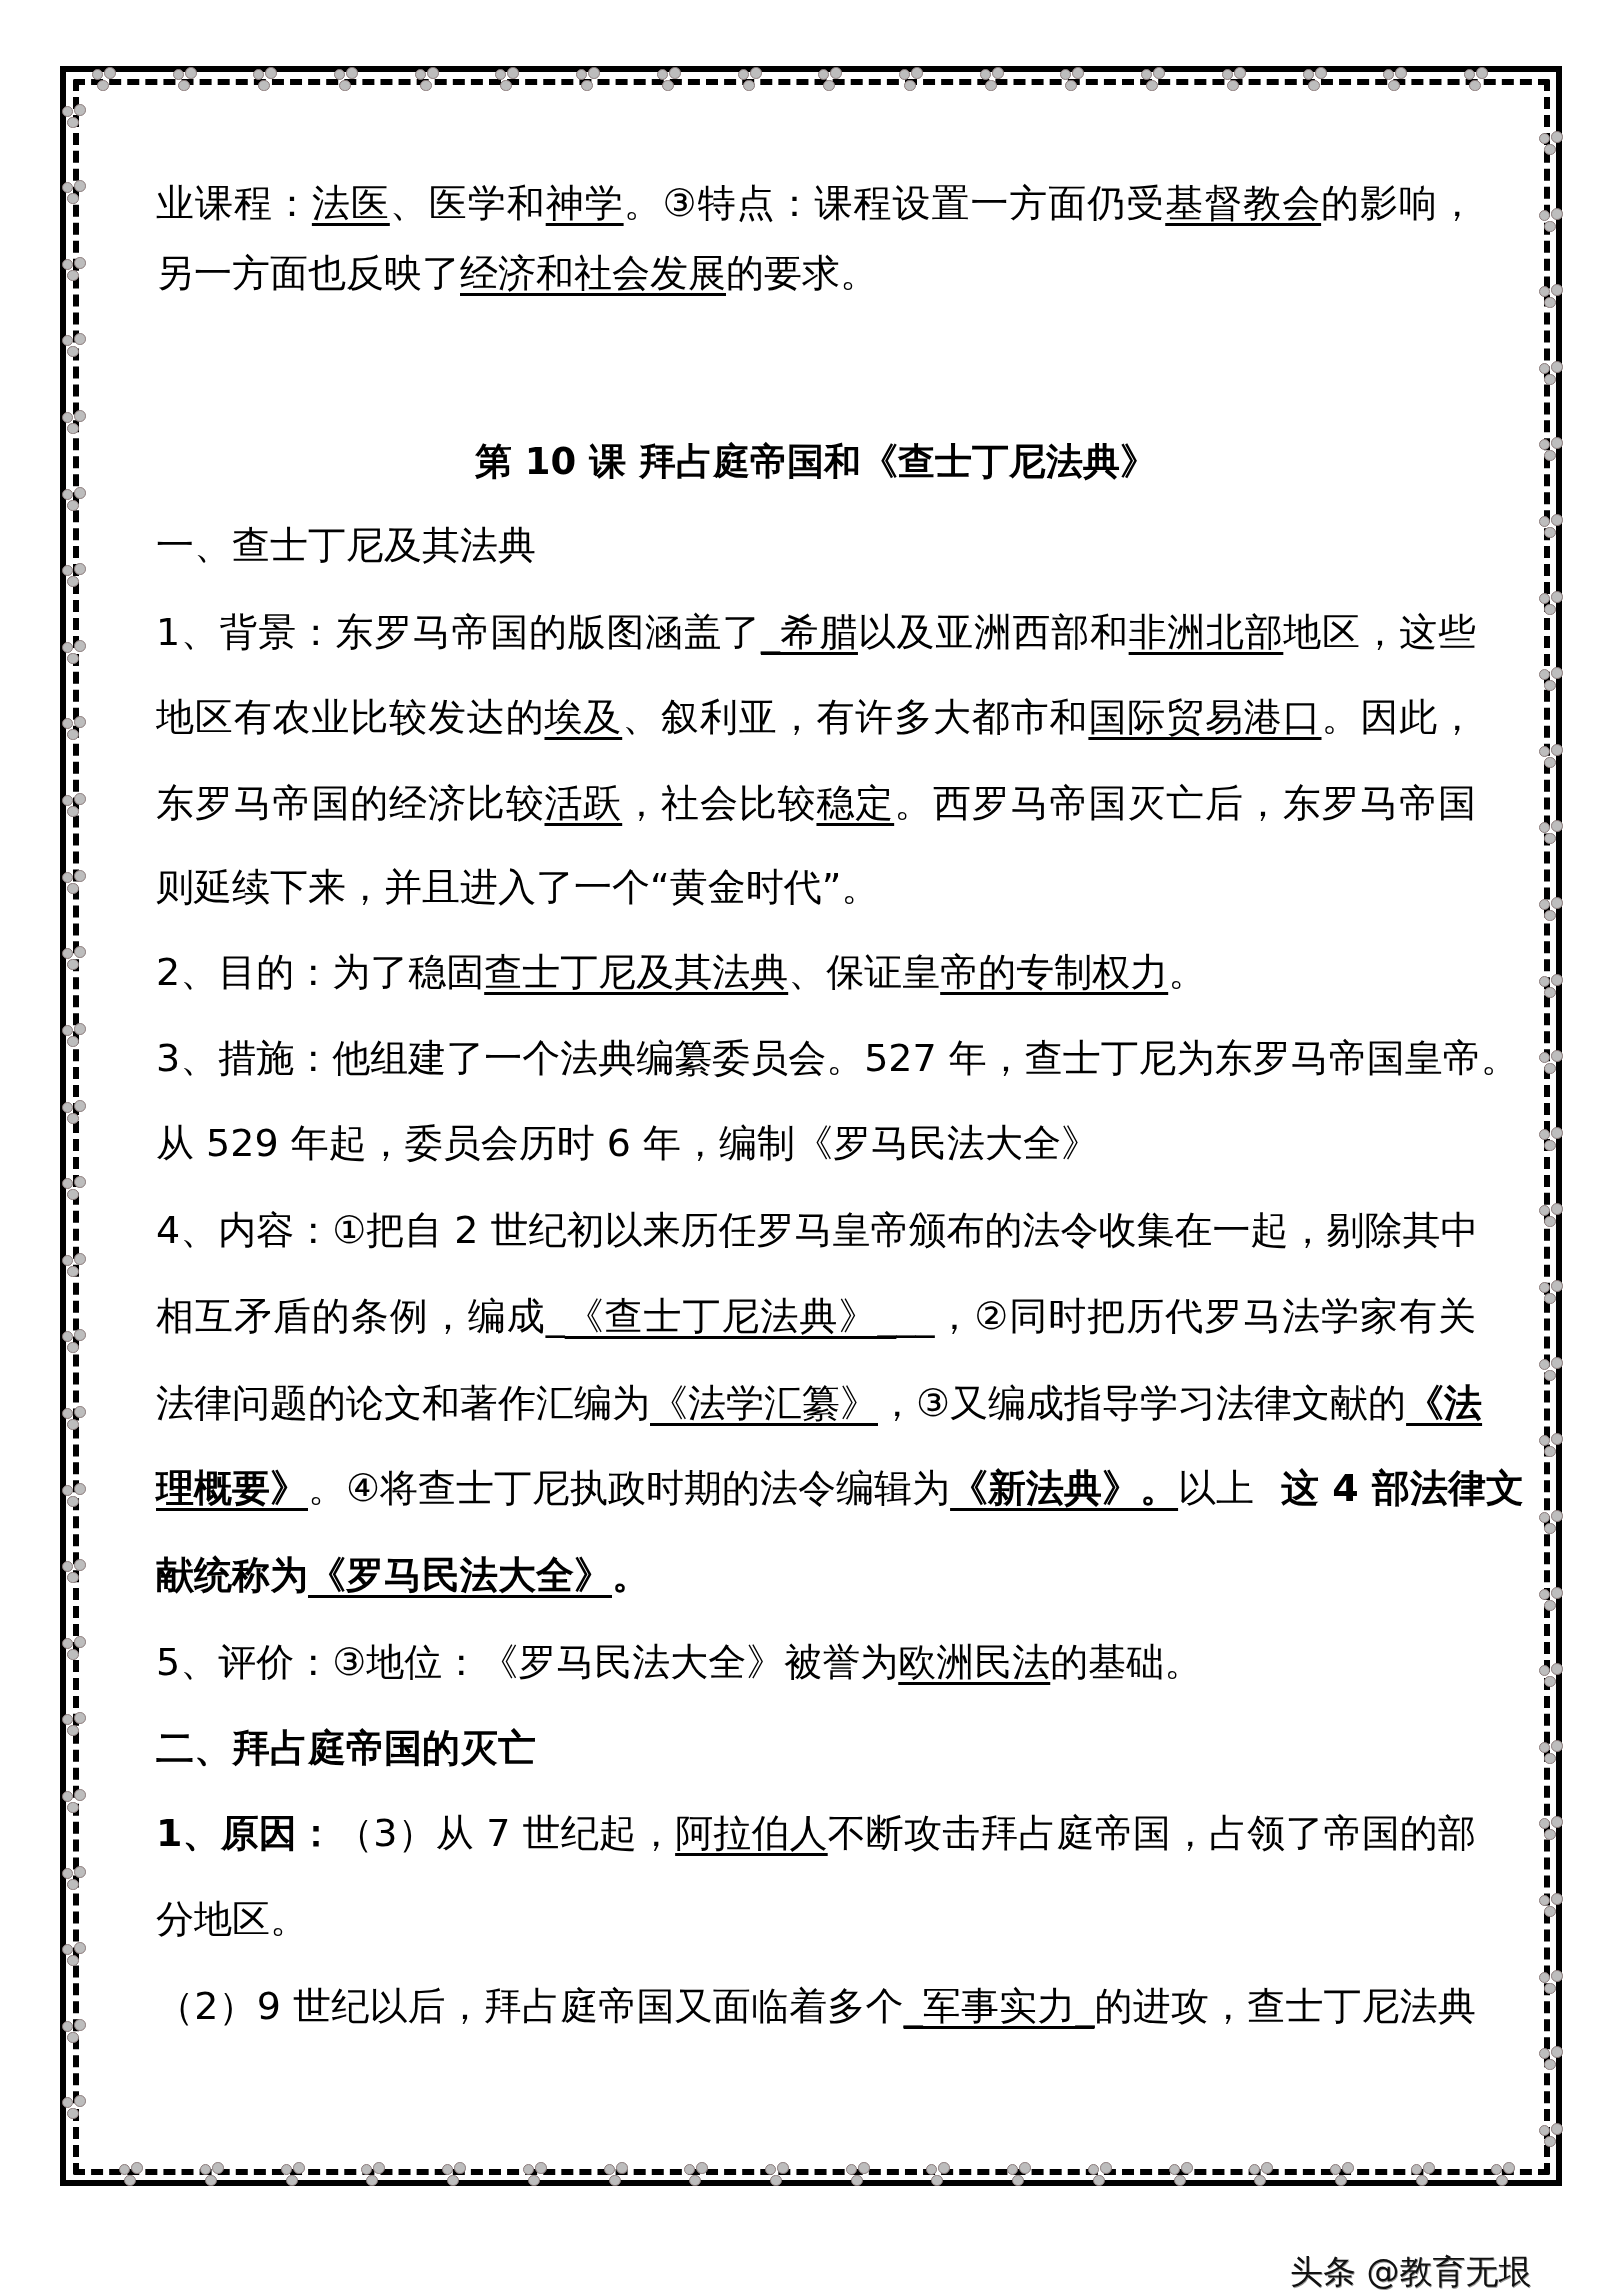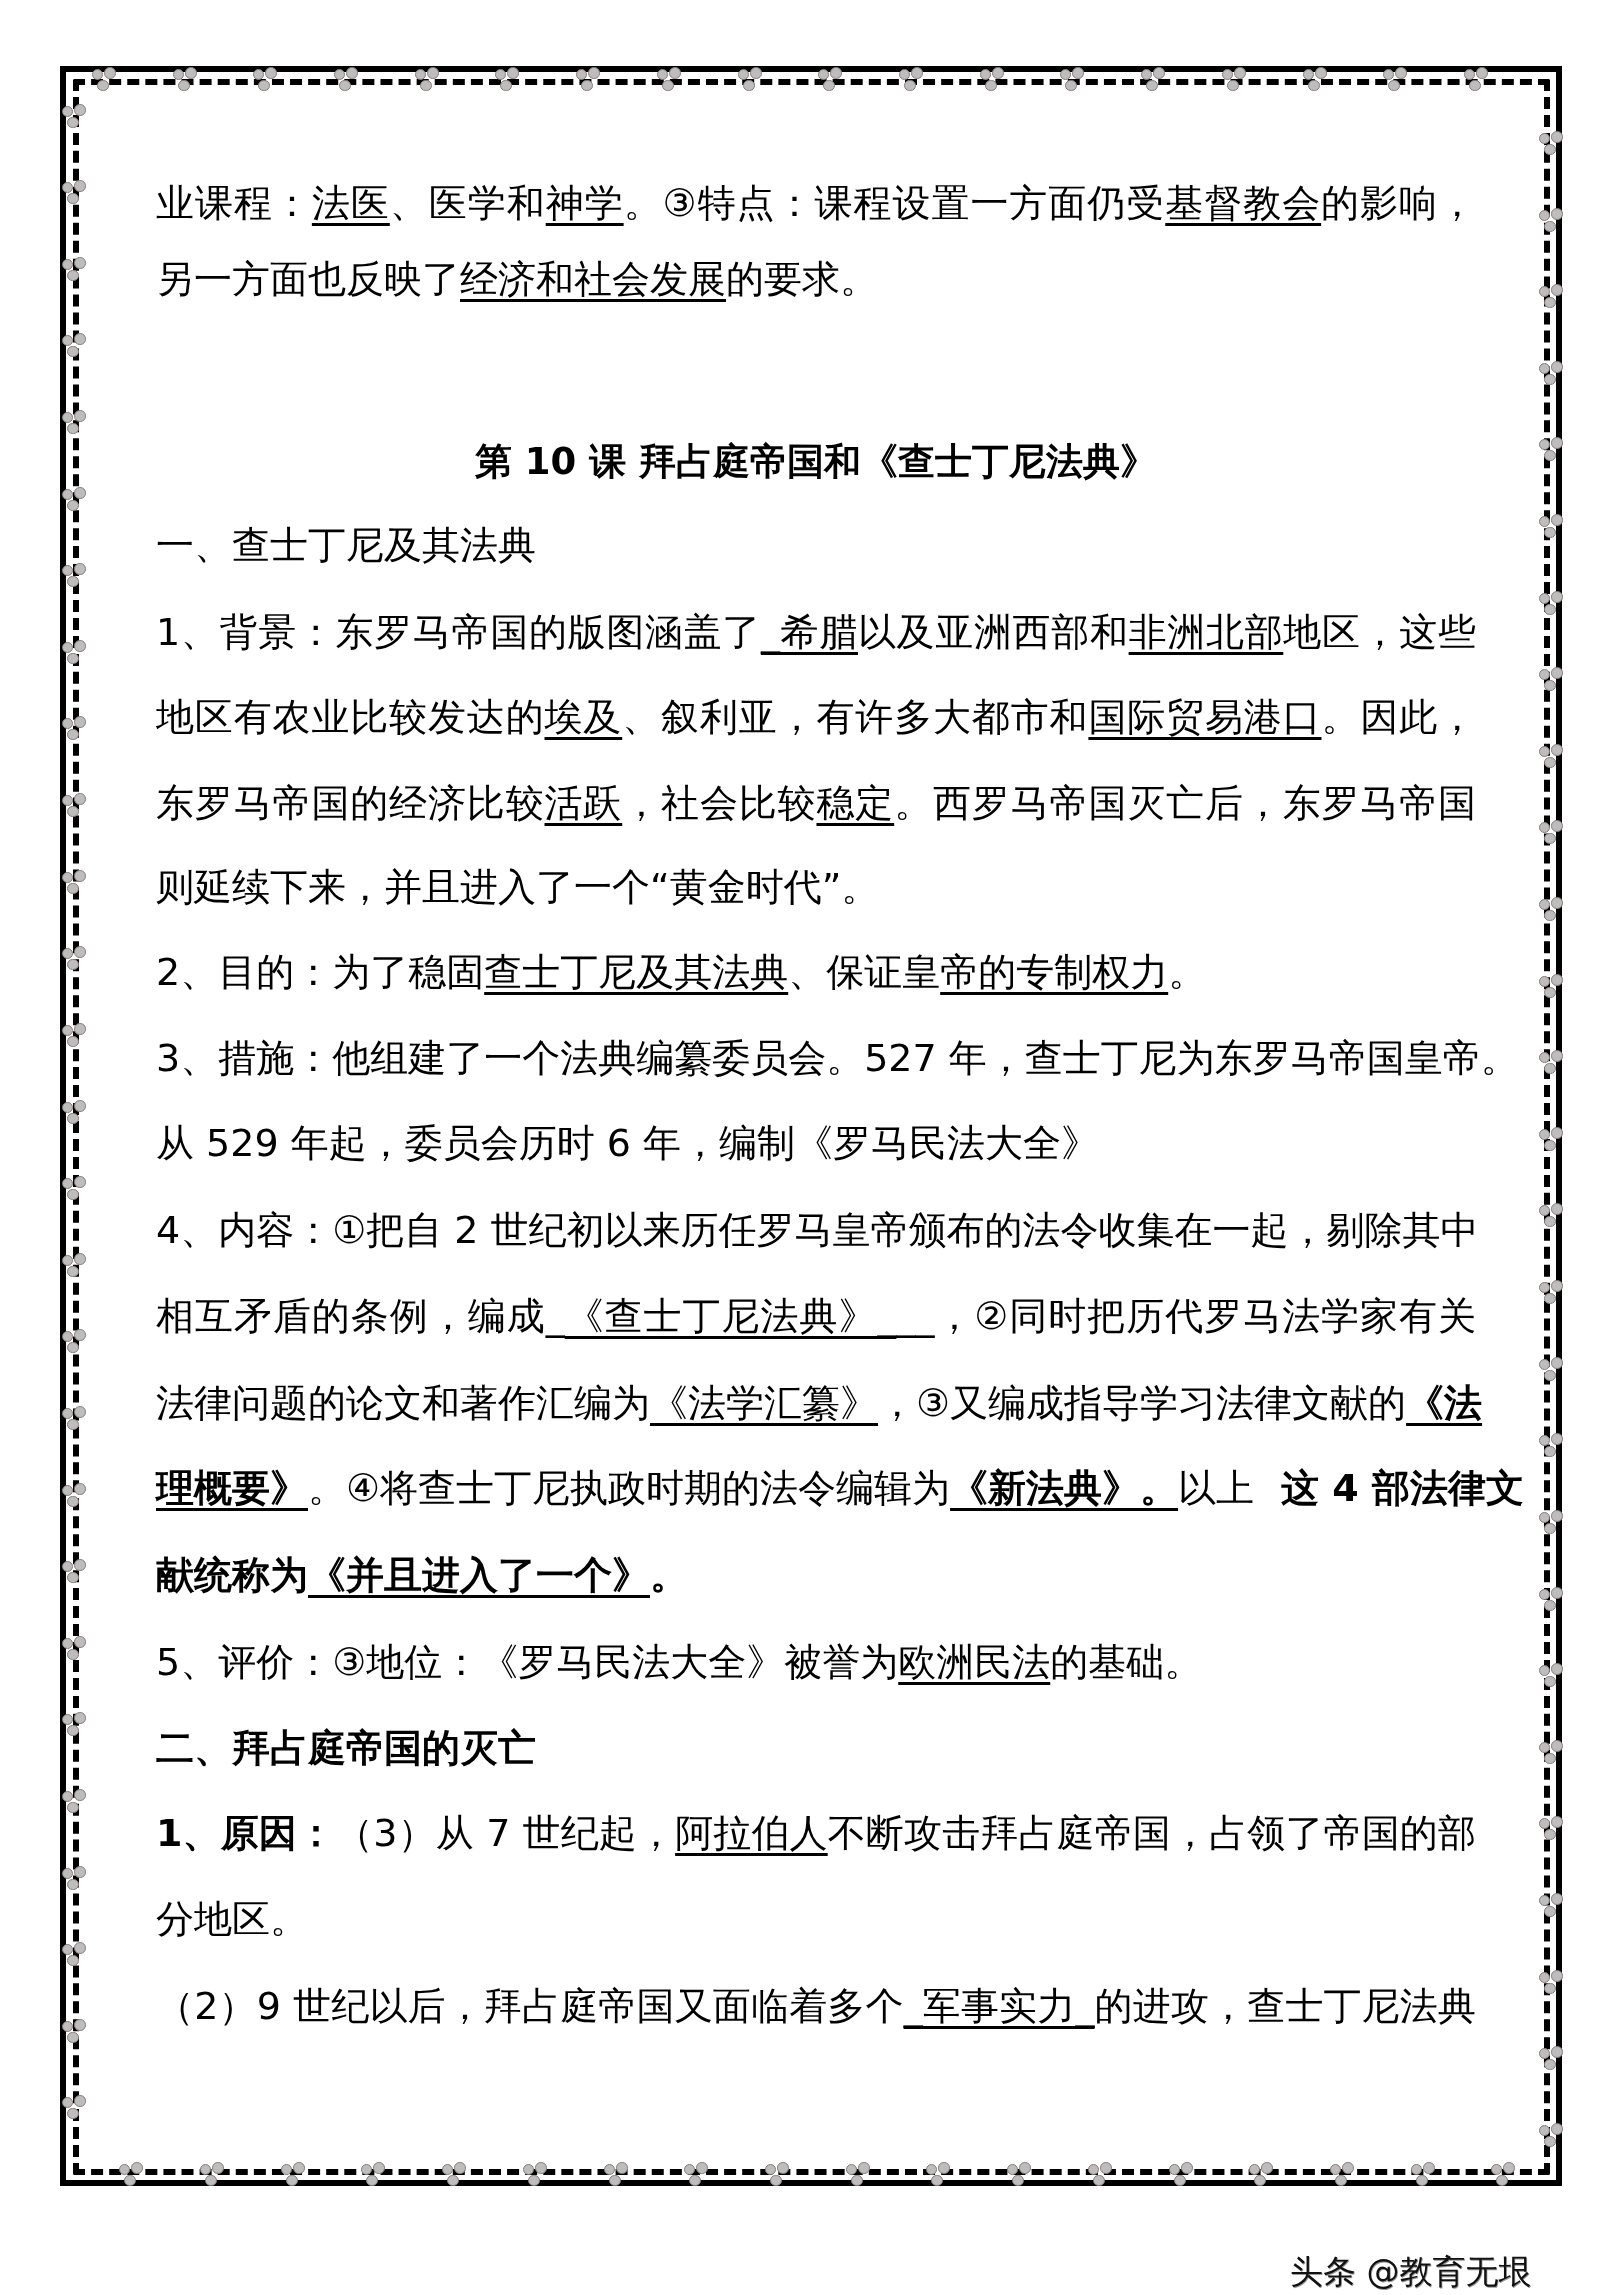--- a/index.html
+++ b/index.html
@@ -478,41 +478,41 @@
     </div>
     <div class="dots" style="left: 1536px; top: 2122px;">
       <i></i>
       <i></i>
       <i></i>
     </div>
   </div>
 
 <div class="page">
   <div class="line justify" style="top:176px"><span>业课程：</span><u>法医</u><span>、医学和</span><u>神学</u><span>。③特点：课程设置一方面仍受</span><u>基督教会</u><span>的影响，</span></div>
-  <div class="line" style="top:252px"><span>另一方面也反映了</span><u>经济和社会发展</u><span>的要求。</span></div>
+  <div class="line" style="top:246px"><span>另一方面也反映了</span><u>经济和社会发展</u><span>的要求。</span></div>
 
   <div class="line title" style="top:434px">第 10 课  拜占庭帝国和《查士丁尼法典》</div>
 
   <div class="line" style="top:518px">一、查士丁尼及其法典</div>
 
   <div class="line justify" style="top:605px"><span>1、背景：东罗马帝国的版图涵盖了</span><u>_希腊</u><span>以及亚洲西部和</span><u>非洲北部</u><span>地区，这些</span></div>
   <div class="line justify" style="top:690px"><span>地区有农业比较发达的</span><u>埃及</u><span>、叙利亚，有许多大都市和</span><u>国际贸易港口</u><span>。因此，</span></div>
   <div class="line justify" style="top:776px"><span>东罗马帝国的经济比较</span><u>活跃</u><span>，社会比较</span><u>稳定</u><span>。西罗马帝国灭亡后，东罗马帝国</span></div>
   <div class="line" style="top:860px"><span>则延续下来，并且进入了一个“黄金时代”。</span></div>
 
   <div class="line" style="top:945px"><span>2、目的：为了稳固</span><u>查士丁尼及其法典</u><span>、保证皇</span><u>帝的专制权力</u><span>。</span></div>
 
   <div class="line justify" style="top:1031px"><span>3、措施：他组建了一个法典编纂委员会。527 年，查士丁尼为东罗马帝国皇帝。</span></div>
   <div class="line" style="top:1116px"><span>从 529 年起，委员会历时 6 年，编制《罗马民法大全》</span></div>
 
   <div class="line justify" style="top:1203px"><span>4、内容：①把自 2 世纪初以来历任罗马皇帝颁布的法令收集在一起，剔除其中</span></div>
   <div class="line justify" style="top:1289px"><span>相互矛盾的条例，编成_</span><u>《查士丁尼法典》_</u><span>__，②同时把历代罗马法学家有关</span></div>
   <div class="line justify" style="top:1376px"><span>法律问题的论文和著作汇编为</span><u style="font-weight: normal;">《法学汇纂》</u><span>，③又编成指导学习法律文献的</span><u style="font-weight: bold;">《法</u></div>
   <div class="line justify" style="top:1461px"><u style="font-weight: bold;">理概要》</u><span>。④将查士丁尼执政时期的法令编辑为</span><u style="font-weight: bold;">《新法典》。</u><span>以上</span><span style="font-weight: bold; margin-left: 27px;">这 4 部法律文</span></div>
-  <div class="line" style="top:1548px"><span style="font-weight: bold;">献统称为</span><u style="font-weight: bold;">《并且进入了一个》</u><span style="font-weight: bold;">。</span></div>
+  <div class="line" style="top:1548px"><span style="font-weight: bold;">献统称为</span><u style="font-weight: bold;">《罗马民法大全》</u><span style="font-weight: bold;">。</span></div>
 
   <div class="line" style="top:1635px"><span>5、评价：③地位：《罗马民法大全》被誉为</span><u>欧洲民法</u><span>的基础。</span></div>
 
   <div class="line b" style="top:1721px">二、拜占庭帝国的灭亡</div>
 
   <div class="line justify" style="top:1806px"><span style="font-weight: bold;">1、原因：</span><span>（3）从 7 世纪起，</span><u>阿拉伯人</u><span>不断攻击拜占庭帝国，占领了帝国的部</span></div>
   <div class="line" style="top:1892px"><span>分地区。</span></div>
 
   <div class="line justify" style="top:1979px"><span>（2）9 世纪以后，拜占庭帝国又面临着多个</span><u>_军事实力_</u><span>的进攻，查士丁尼法典</span></div>
 </div>

